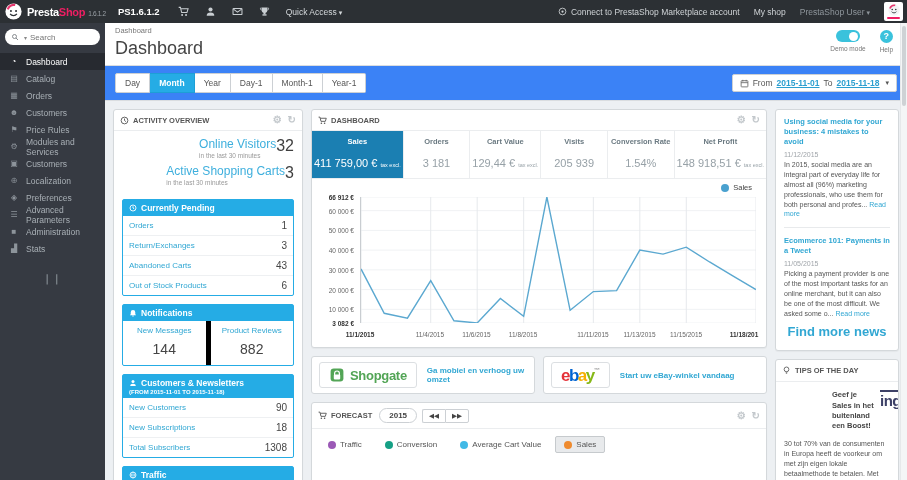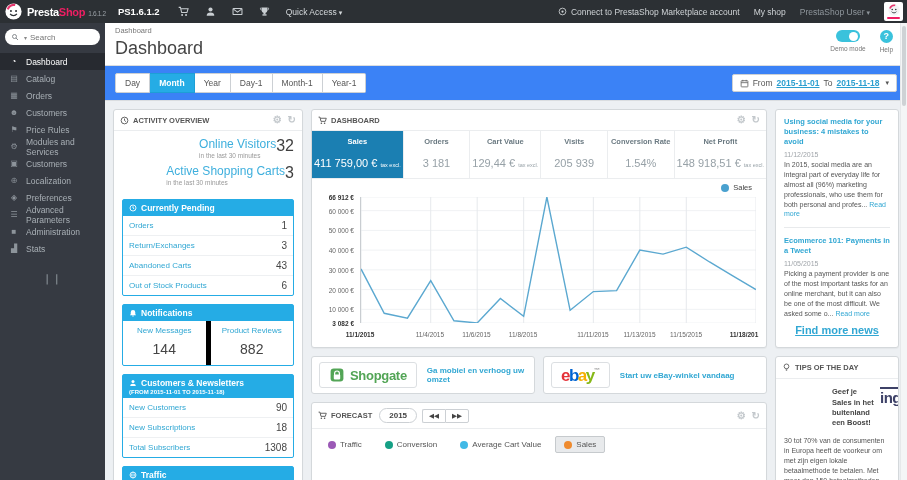--- a/index.html
+++ b/index.html
@@ -137,21 +137,21 @@
   .forecast-body { height:26px; }
 
   
   .side-panel .panel-hd { padding:6px 6px; }
   .news-body { padding:7px 8px 5px; }
   .news-title { display:block; color:#31a7d3; font-size:7.5px; font-weight:bold; line-height:1.35; margin-bottom:4px; }
   .news-date { font-size:7px; color:#a0a5aa; margin-bottom:2px; }
   .news-text { font-size:7px; color:#555; line-height:1.4; }
   .news-text a { color:#31a7d3; }
   .news-div { border-top:1px solid #e8eaec; margin:8px 0; }
-  .find-more { display:block; text-align:center; color:#31a7d3; font-size:11px; font-weight:bold; padding:6px 0 6px;text-decoration:underline; }
+  .find-more { display:block; text-align:center; color:#31a7d3; font-size:13px; font-weight:bold; padding:6px 0 6px; }
   .tips-body-wrap { padding:8px; }
   .tips-top { display:flex; gap:4px; }
   .tips-head { width:44px; flex:none; font-size:7.5px; font-weight:bold; color:#444; line-height:1.35;margin-left:48px; }
   .ingenico { flex:1; text-align:right; }
   .ing-word { font-size:15px; font-weight:bold; color:#3d4167; letter-spacing:-0.5px; line-height:1; border-top:2px solid #3d4167; display:inline-block; padding-top:1px; }
   .ing-sub { color:#0096d5; font-weight:bold; font-size:7.5px; line-height:1.15; margin-top:1px; width:52px; margin-left:auto; }
   .tips-text { margin-top:8px; font-size:7px; color:#555; line-height:1.45; }
 
   .scrollstrip { position:fixed; right:0; top:23px; bottom:0; width:7px; background:#f4f5f6; border-left:1px solid #e6e8ea; z-index:60; }
   .scrollthumb { position:absolute; top:3px; left:1px; width:4px; height:80px; background:#ced2d5; border-radius:2px; }

